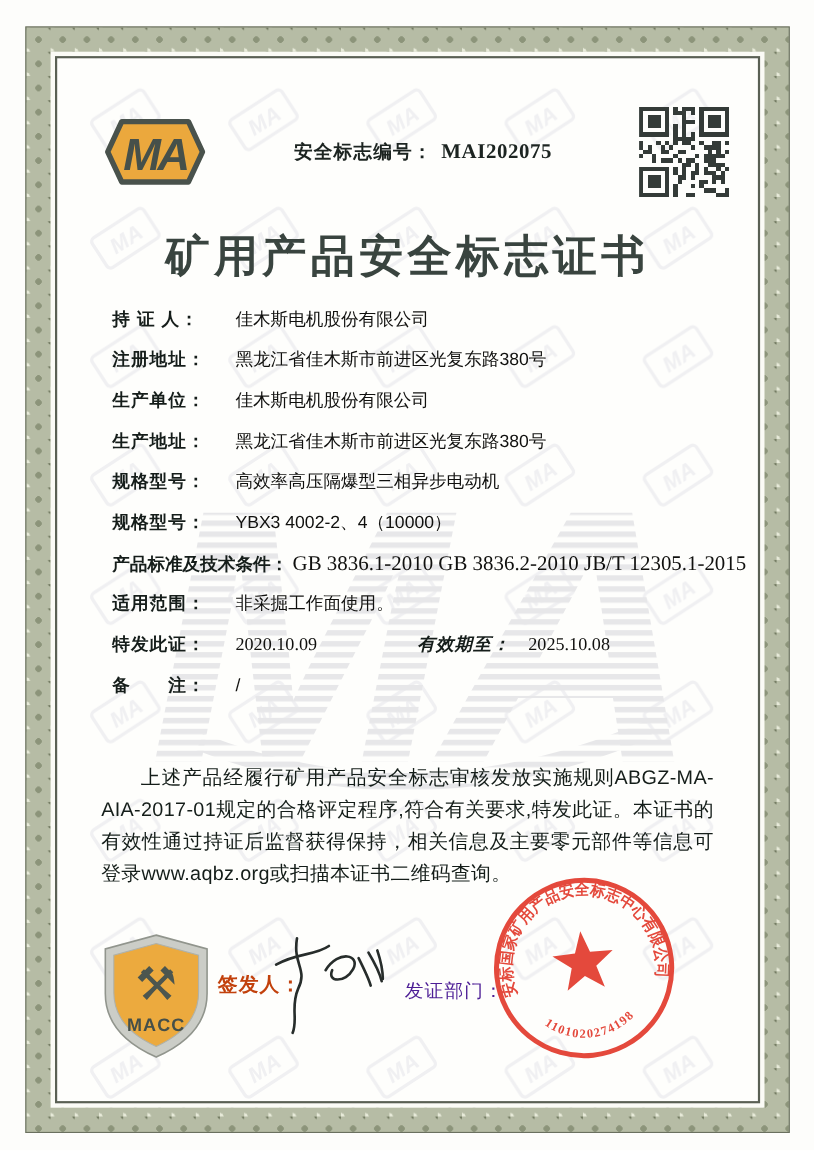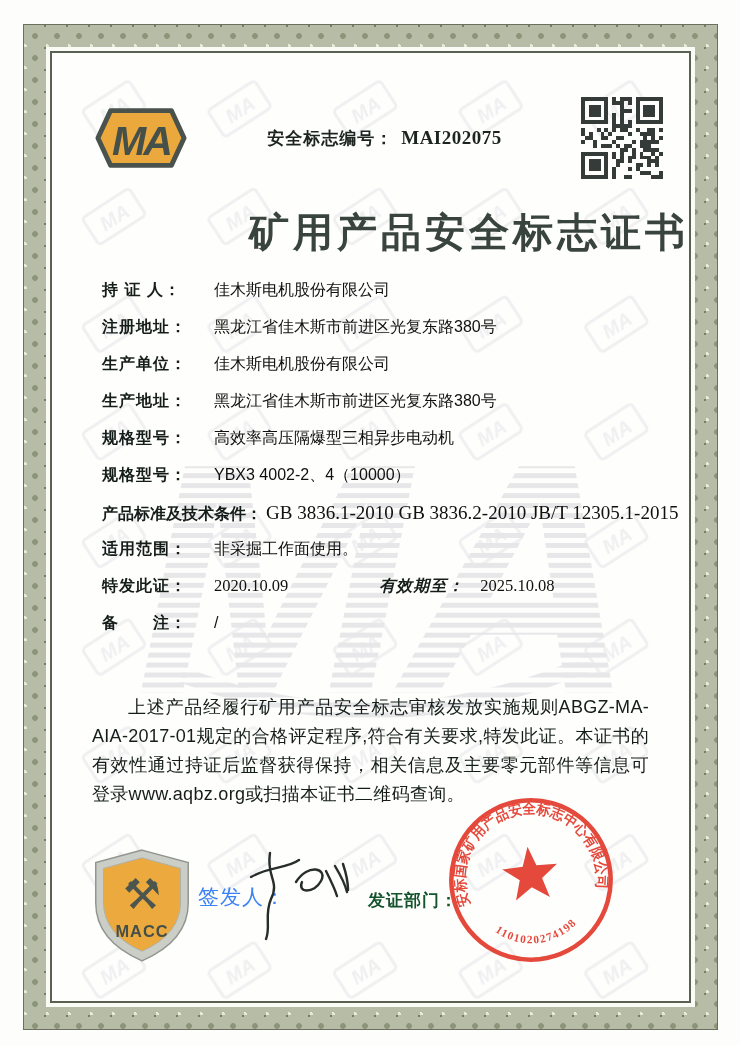--- a/index.html
+++ b/index.html
@@ -15,34 +15,34 @@
     background-size:22px 22px;
     border:1px solid #6a705f;}
   .paper{position:relative;width:100%;height:100%;box-sizing:border-box;background:#fefefc;
     border:2px solid #5a6054;box-shadow:0 0 0 4px #fbfbf6;overflow:hidden;}
   .wm{position:absolute;left:0;top:0;width:100%;height:100%;pointer-events:none;}
   .content{position:relative;}
   .header-row{display:flex;align-items:center;margin:44px 26px 0 42px;}
   .serial{flex:1;text-align:center;font-size:17px;font-weight:bold;color:#1c2421;letter-spacing:1px;}
   .serial .serial-num{font-family:"Liberation Serif",serif;font-size:19px;letter-spacing:0.5px;margin-left:8px;}
   .qr{width:82px;height:82px;}
-  .title{text-align:right;font-size:40px;font-weight:bold;color:#39443f;letter-spacing:4px;margin:26px 0 0 0;}
+  .title{text-align:center;font-size:40px;font-weight:bold;color:#39443f;letter-spacing:4px;margin:26px 0 0 0;}
   .rows{margin:20px 34px 0 50px;font-size:16px;color:#0f1413;}
   .row{display:flex;align-items:baseline;height:22px;margin-bottom:15px;white-space:nowrap;}
   .lbl{font-weight:bold;width:112px;flex:none;letter-spacing:1px;color:#151d1a;}
   .row.wide .lbl{width:auto;margin-right:4px;letter-spacing:0;}
   .row.wide .val{font-family:"Liberation Serif",serif;font-size:19px;}
   .val{color:#10100e;}
   .num{font-family:"Liberation Serif",serif;font-size:16.5px;text-align:right;}
   .lbl2{width:auto;margin-left:91px;margin-right:16px;font-style:italic;}
   .statement{margin:58px 40px 0 40px;font-size:18px;line-height:29px;color:#141d19;text-indent:2em;letter-spacing:0.3px;text-align:justify;}
   .badge{position:absolute;left:37px;top:794px;}
-  .signer-label{position:absolute;left:146px;top:830px;font-size:21px;font-weight:normal;color:#3b82f6;letter-spacing:1px;}
+  .signer-label{position:absolute;left:146px;top:830px;font-size:18px;font-weight:bold;color:#c2410c;letter-spacing:1px;}
   .signature{position:absolute;left:188px;top:784px;}
-  .issuer-label{position:absolute;left:316px;top:836px;font-size:17px;font-weight:bold;color:#14532d;letter-spacing:1px;}
+  .issuer-label{position:absolute;left:316px;top:836px;font-size:17px;font-weight:normal;color:#4c1d95;letter-spacing:1px;}
   .seal{position:absolute;left:393px;top:741px;opacity:0.92;transform:rotate(-6deg);}
 </style>
 </head>
 <body>
 
 <div class="scan">
   <div class="frame">
     <div class="paper">
 
       <svg class="wm" viewBox="0 0 639 948" aria-hidden="true">

